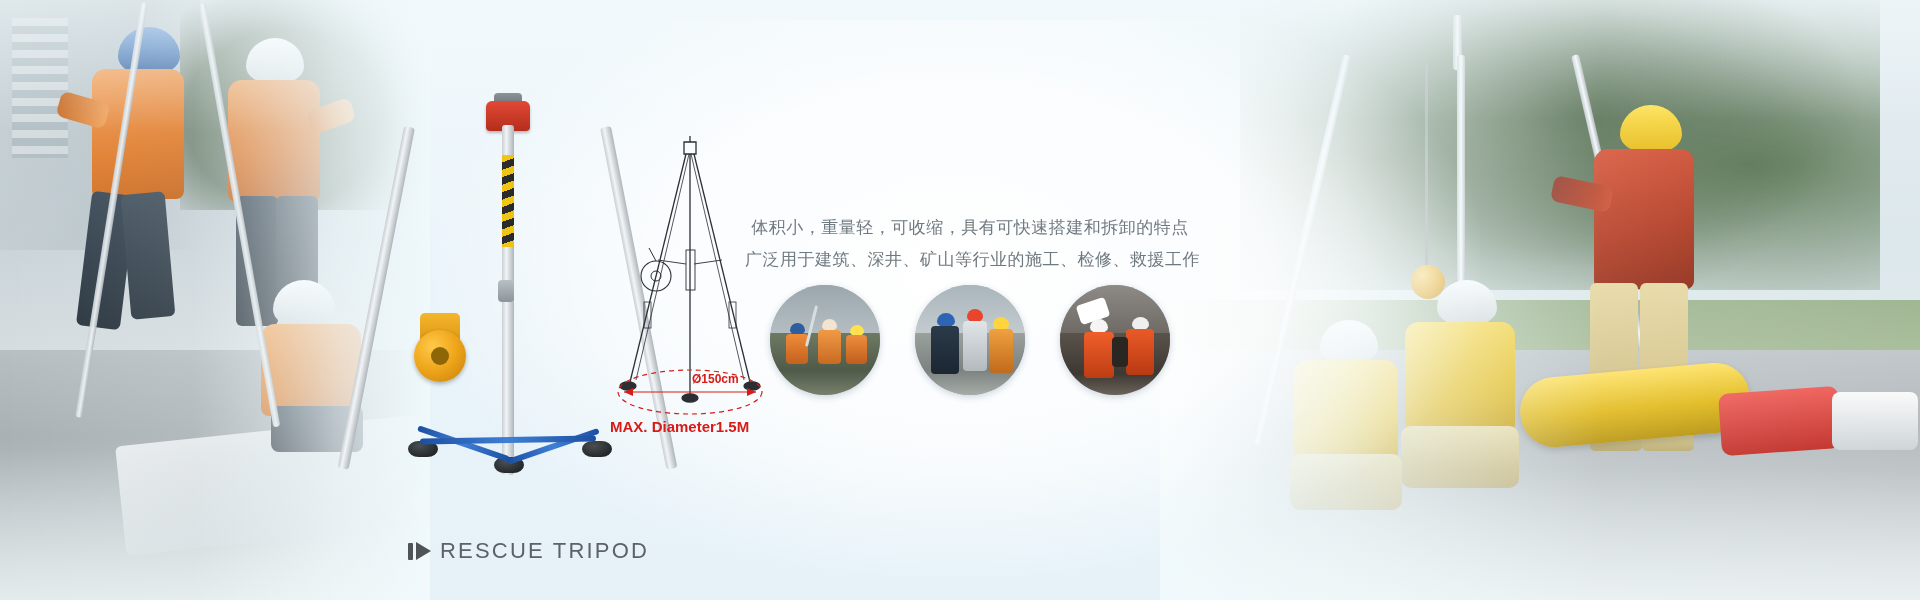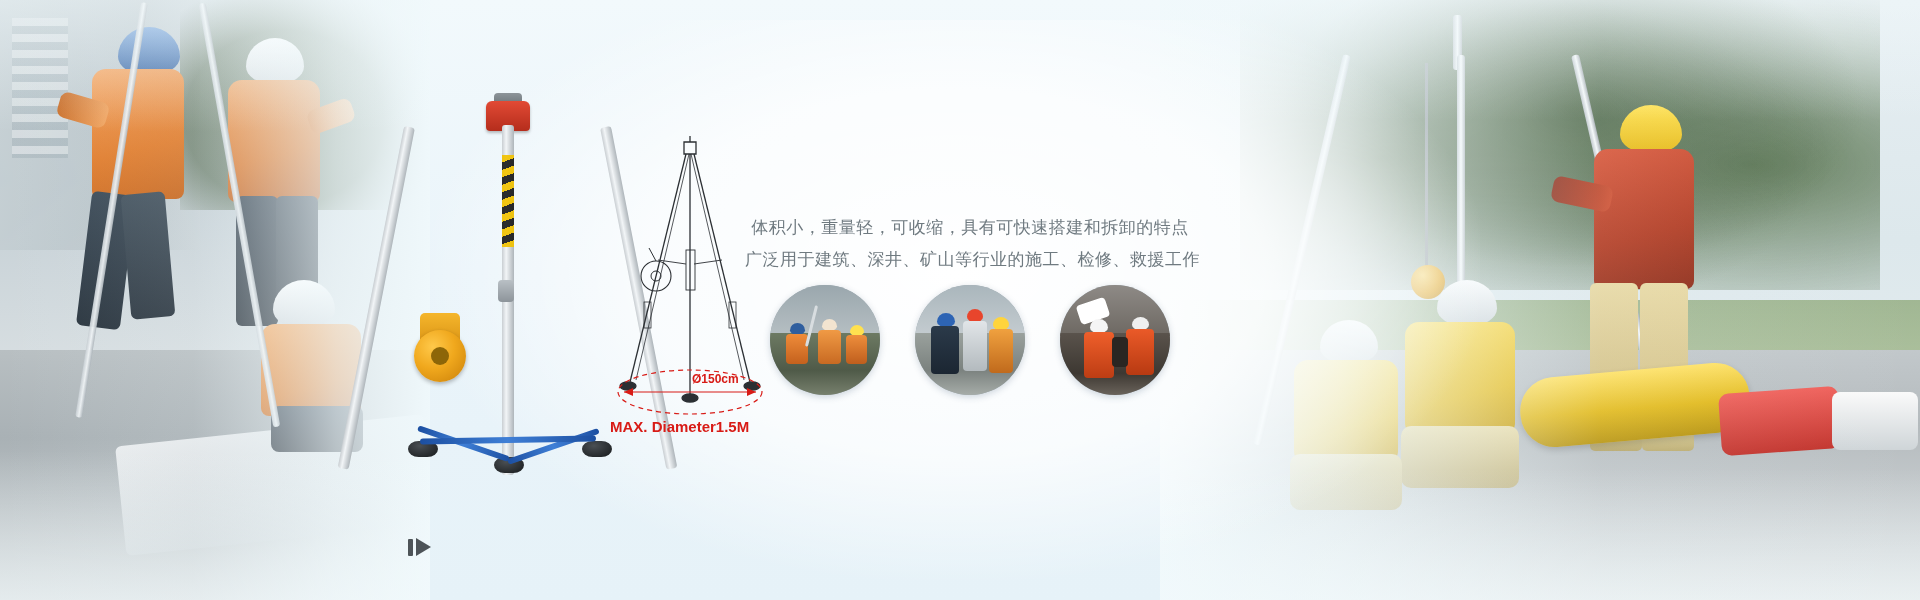--- a/index.html
+++ b/index.html
@@ -424,15 +424,16 @@
       <div class="p" style="left:52px; top:52px; width:16px; height:30px; background:#2a2622; border-radius:4px;"></div>
     </div>
 
   </div>
 
   <div class="caption">
     <span class="play-icon">
       <span class="bar"></span>
       <span class="tri"></span>
     </span>
+    <span class="cap-text">RESCUE TRIPOD</span>
   </div>
 
 </div>
 
 </body></html>

